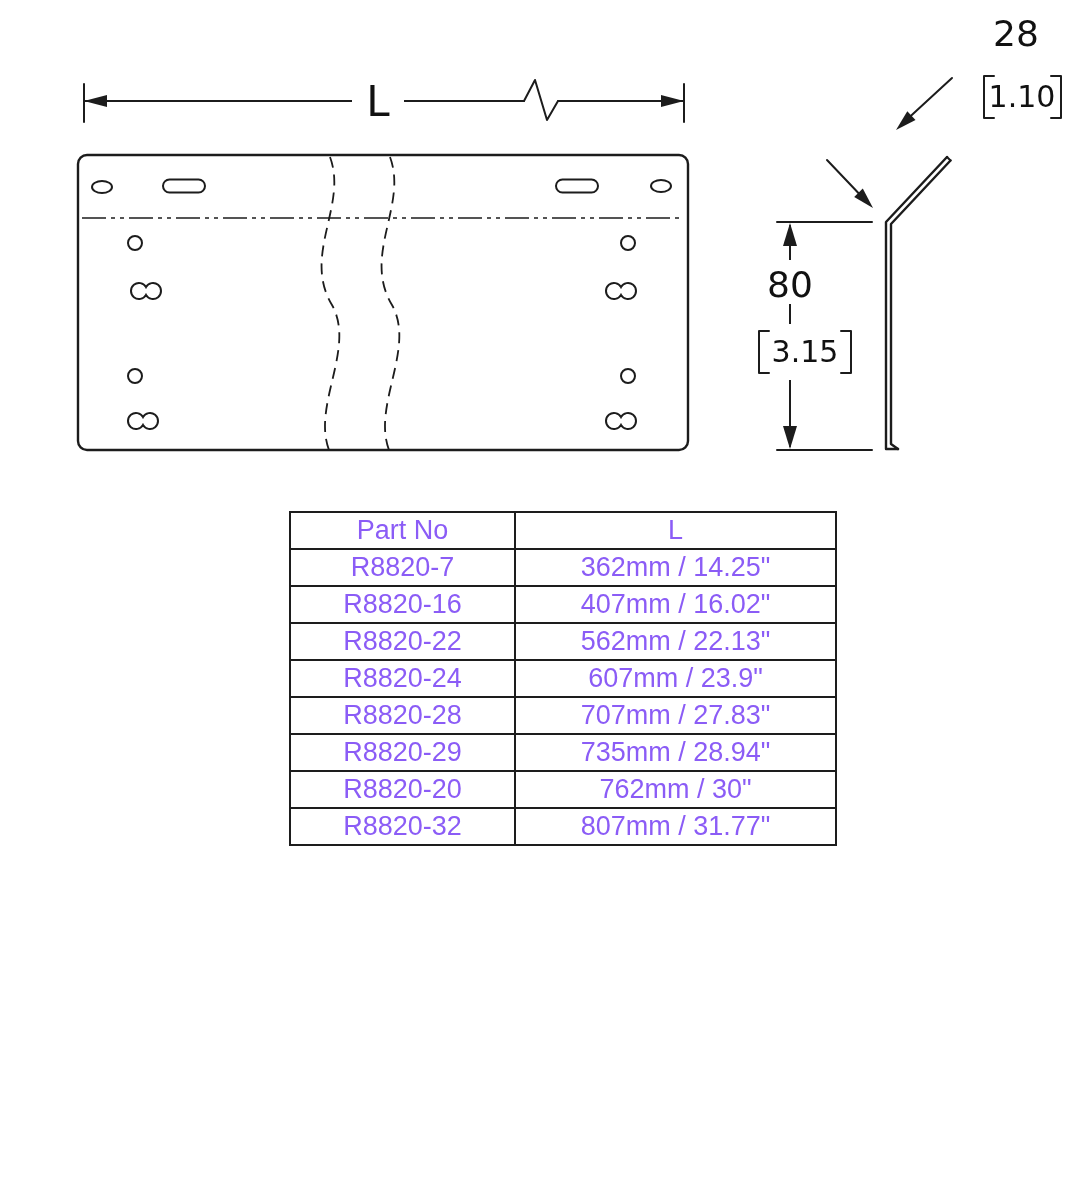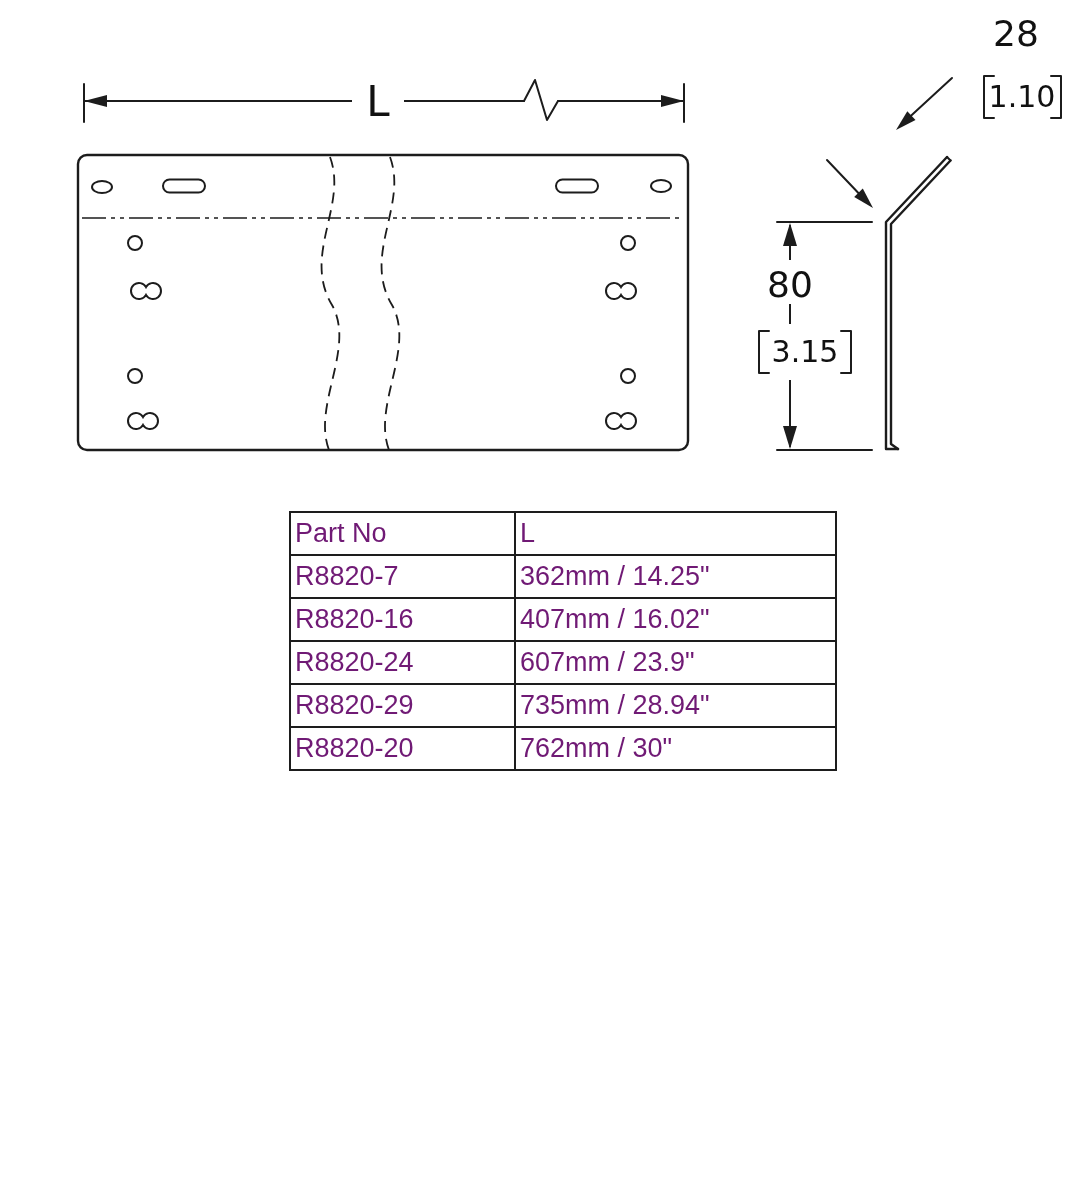--- a/index.html
+++ b/index.html
@@ -28,23 +28,23 @@
   .bracktext { font-size:30px; }
   .ltext { font-size:42px; }
 
   .parts-table {
     position:absolute; left:289px; top:511px;
     border-collapse:collapse; table-layout:fixed;
     background:#fff;
   }
   .parts-table th, .parts-table td {
     border:2px solid #1d1d1d;
-    text-align:left; vertical-align:middle;
-    font-size:27px; font-weight:400; color:#701a75;
-    height:43px; padding:0 4px;
+    text-align:center; vertical-align:middle;
+    font-size:27px; font-weight:400; color:#8b5cf6;
+    height:37px; padding:0 4px;
     white-space:nowrap;
   }
 </style>
 </head>
 <body>
 
 <div class="page">
 
   <svg class="drawing-svg" width="1086" height="500" viewBox="0 0 1086 500">
     <defs>
@@ -147,27 +147,39 @@
     <tbody>
       <tr>
         <td>R8820-7</td>
         <td>362mm / 14.25"</td>
       </tr>
       <tr>
         <td>R8820-16</td>
         <td>407mm / 16.02"</td>
       </tr>
       <tr>
+        <td>R8820-22</td>
+        <td>562mm / 22.13"</td>
+      </tr>
+      <tr>
         <td>R8820-24</td>
         <td>607mm / 23.9"</td>
+      </tr>
+      <tr>
+        <td>R8820-28</td>
+        <td>707mm / 27.83"</td>
       </tr>
       <tr>
         <td>R8820-29</td>
         <td>735mm / 28.94"</td>
       </tr>
       <tr>
         <td>R8820-20</td>
         <td>762mm / 30"</td>
       </tr>
+      <tr>
+        <td>R8820-32</td>
+        <td>807mm / 31.77"</td>
+      </tr>
     </tbody>
   </table>
 
 </div>
 
 </body></html>

